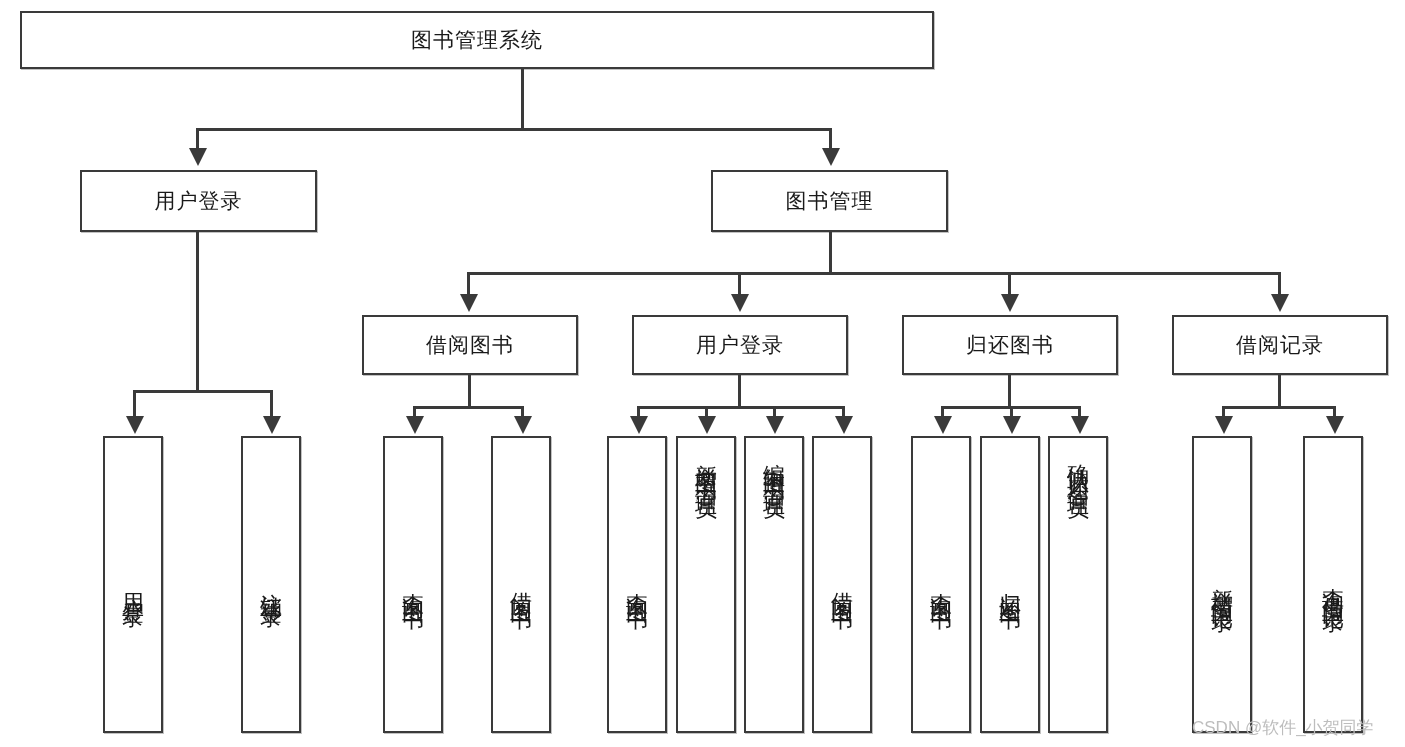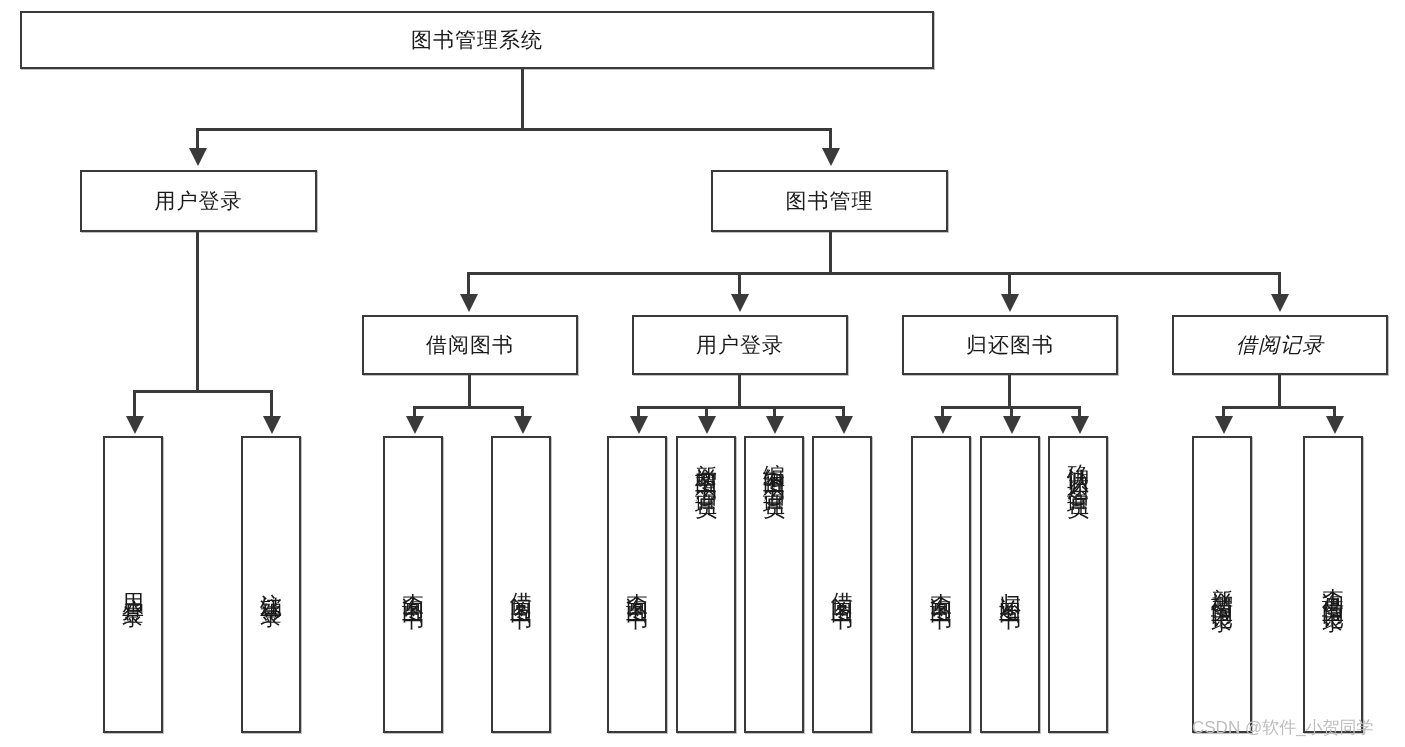--- a/index.html
+++ b/index.html
@@ -131,21 +131,21 @@
 
   <div class="node horiz" style="left:362px; top:315px; width:216px; height:60px;">
     <span class="label">借阅图书</span>
   </div>
   <div class="node horiz" style="left:632px; top:315px; width:216px; height:60px;">
     <span class="label">用户登录</span>
   </div>
   <div class="node horiz" style="left:902px; top:315px; width:216px; height:60px;">
     <span class="label">归还图书</span>
   </div>
-  <div class="node horiz" style="left:1172px; top:315px; width:216px; height:60px;font-style:italic;">
+  <div class="node horiz" style="left:1172px; top:315px; width:216px; height:60px;">
     <span class="label">借阅记录</span>
   </div>
 
   <div class="vline" style="left:468px; top:375px; height:33px;"></div>
   <div class="hline" style="left:413px; top:406px; width:111px;"></div>
   <div class="vline" style="left:413px; top:406px; height:12px;"></div>
   <div class="arrow" style="left:406px; top:416px;"></div>
   <div class="vline" style="left:521px; top:406px; height:12px;"></div>
   <div class="arrow" style="left:514px; top:416px;"></div>
 

